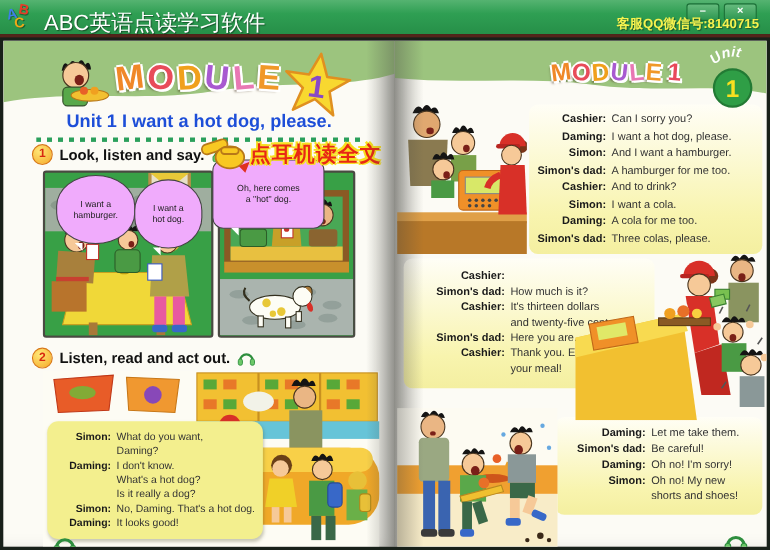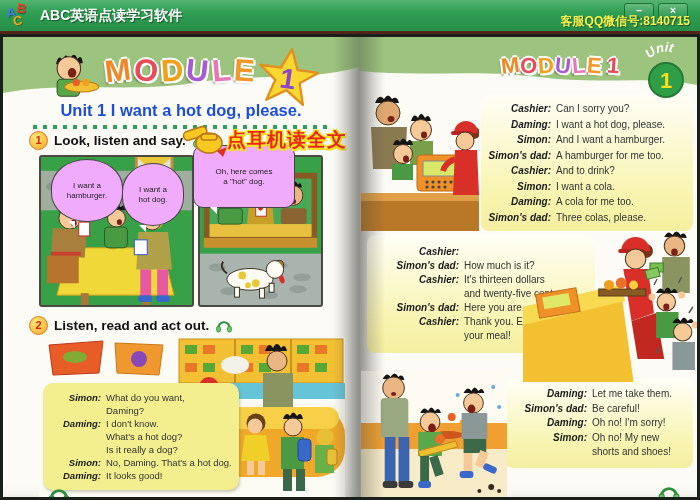--- a/index.html
+++ b/index.html
@@ -8,21 +8,21 @@
 
   
   .titlebar{position:absolute;left:0;top:0;width:700px;height:34px;
     background:linear-gradient(180deg,#55b371 0%,#2f9f53 40%,#268f48 100%);
     border-bottom:3px solid #54241a;box-sizing:border-box;z-index:100;}
   .logo{position:absolute;left:6px;top:3px;width:28px;height:28px;font-weight:bold;font-size:13px;}
   .logo span{position:absolute;text-shadow:1px 1px 0 rgba(0,0,0,.35);}
   .logo .la{left:0;top:2px;color:#3f7de8;transform:rotate(-12deg);}
   .logo .lb{left:11px;top:-2px;color:#e83a28;transform:rotate(10deg);}
   .logo .lc{left:7px;top:10px;color:#f0a818;transform:rotate(-6deg);}
-  .app-title{position:absolute;left:40px;top:7px;color:#fff;font-size:14px;font-weight:bold;
+  .app-title{position:absolute;left:40px;top:7px;color:#fff;font-size:20px;font-weight:normal;
     text-shadow:1px 1px 1px rgba(0,0,0,.45);}
   .winbtn{position:absolute;top:3px;width:28px;height:14px;border-radius:3px;
     background:linear-gradient(180deg,#66bb7e,#2d9750);border:1px solid #1d7038;
     color:#fff;font-size:10px;font-weight:bold;line-height:13px;text-align:center;cursor:pointer;}
   .btn-min{right:46px;}
   .btn-close{right:12px;}
   .qq{position:absolute;right:10px;bottom:1px;color:#f6f24e;font-size:12px;font-weight:bold;
     text-shadow:1px 1px 1px rgba(0,0,0,.4);}
 
   
@@ -81,21 +81,21 @@
   .b1{left:48px;top:122px;width:62px;border-radius:50% / 45%;}
   .b2{left:119px;top:126px;width:52px;border-radius:50% / 45%;}
   .b3{left:190px;top:108px;width:92px;border-radius:10px;}
 
   .pic2{position:absolute;left:36px;top:300px;width:306px;height:160px;z-index:1;}
   .pic2 svg{display:block;width:100%;height:100%;}
 
   
   .dlg{box-sizing:border-box;}
   .dlg .row{display:grid;gap:5px;cursor:pointer;}
-  .spk{font-weight:bold;font-style:italic;color:#1a1a1a;text-align:right;}
+  .spk{font-weight:bold;color:#1a1a1a;text-align:right;}
   .txt{color:#333;white-space:pre-line;}
 
   .dlg-act2{position:absolute;left:40px;top:346px;width:196px;z-index:15;
     background:#f3ef8e;border-radius:10px;padding:8px 6px;box-shadow:1px 2px 3px rgba(80,80,40,.3);}
   .dlg-act2 .row{grid-template-columns:52px 1fr;font-size:9.5px;line-height:13px;}
 
   .scene-dlg{position:absolute;border-radius:8px;
     background:linear-gradient(180deg,#fffef6 0%,#f8f4ae 75%,#f4efa0 100%);}
   .dlg-s1{left:122px;top:58px;width:212px;padding:6px 4px;}
   .dlg-s1 .row{grid-template-columns:66px 1fr;font-size:10px;line-height:15.5px;}

